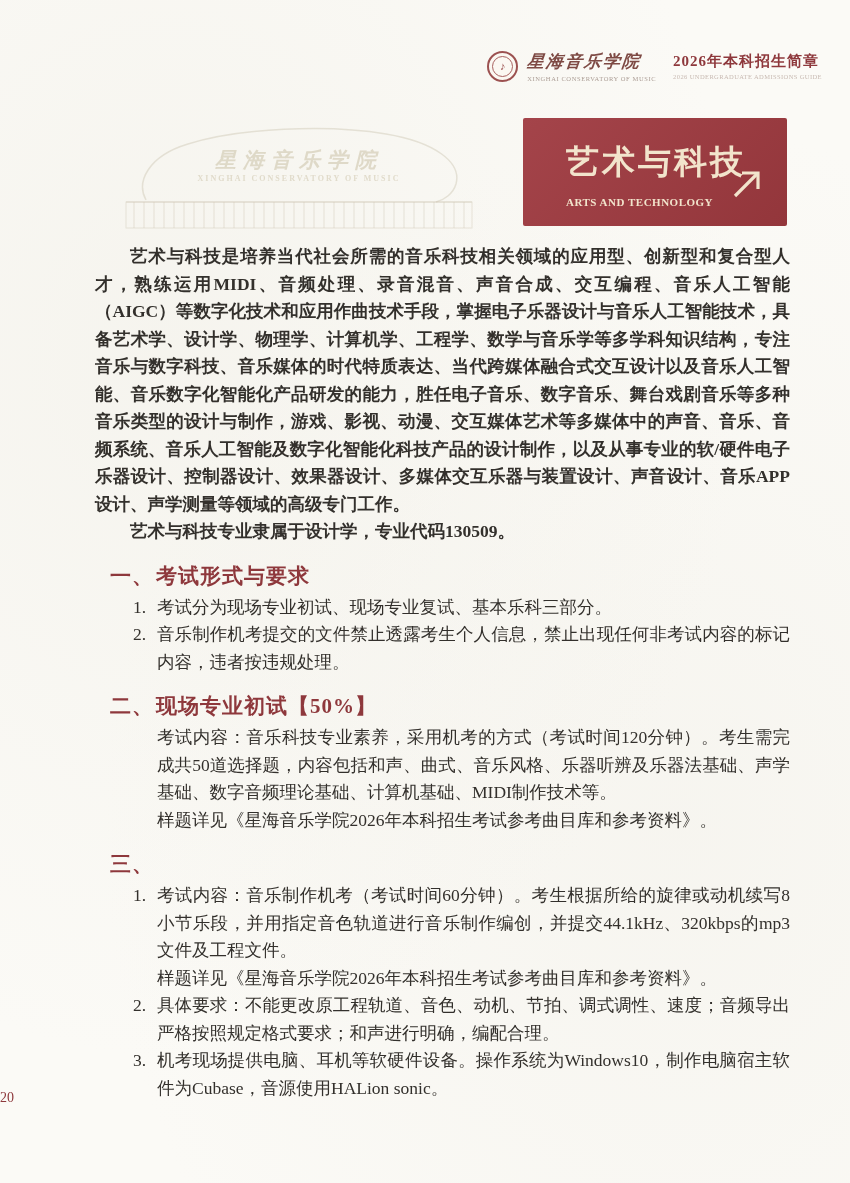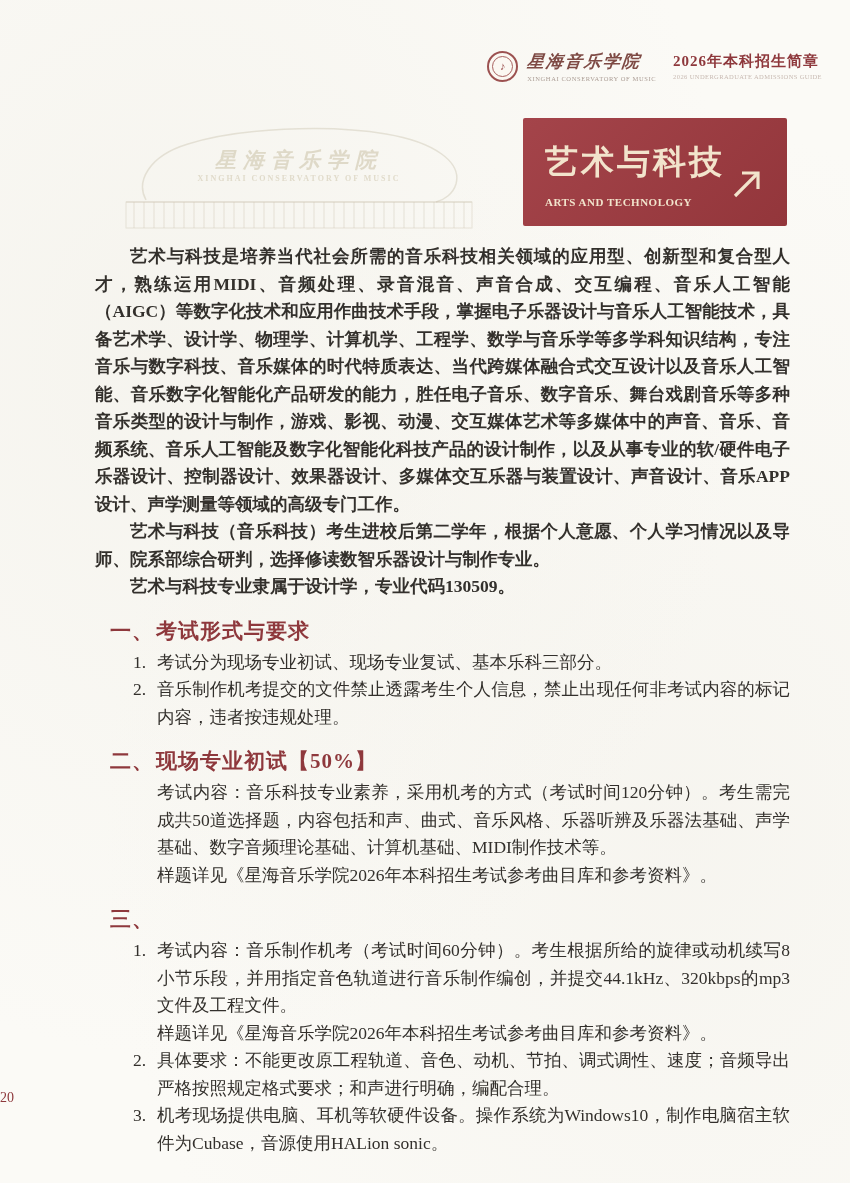--- a/index.html
+++ b/index.html
@@ -56,21 +56,21 @@
     color: rgba(203,193,166,.55); font-style: italic;
   }
   .wm-en {
     position: absolute; top: 52px; left: 0; right: 0; text-align: center;
     font-size: 8px; letter-spacing: 2px; color: rgba(205,196,172,.55); font-weight: bold;
   }
   .banner {
     position: absolute; top: 118px; right: 63px;
     width: 264px; height: 108px; box-sizing: border-box;
     background: linear-gradient(135deg, #a4444a, #93363b);
-    color: #f2e4cc; padding: 22px 0 0 22px; border-radius: 2px;
+    color: #f2e4cc; padding: 22px 0 0 43px; border-radius: 2px;
   }
   .banner-title { font-size: 33px; font-weight: bold; letter-spacing: 3px; }
   .banner-sub { font-size: 11px; font-weight: bold; letter-spacing: .5px; margin-top: 11px; }
   .banner-arrow { position: absolute; right: 22px; bottom: 24px; width: 36px; height: 36px; }
 
   
   main {
     position: absolute; top: 243px; left: 95px; width: 695px;
     font-size: 17.5px; line-height: 27.5px; text-align: justify;
   }
@@ -161,21 +161,20 @@
     <div class="banner-title">艺术与科技</div>
     <div class="banner-sub">ARTS AND TECHNOLOGY</div>
     <svg class="banner-arrow" viewBox="0 0 36 36">
       <line x1="6" y1="30" x2="28" y2="8" stroke="#f2e4cc" stroke-width="3.2"></line>
       <polyline points="13,7 29,7 29,23" fill="none" stroke="#f2e4cc" stroke-width="3.2"></polyline>
     </svg>
   </div>
 
   <main>
     <p class="intro">艺术与科技是培养当代社会所需的音乐科技相关领域的应用型、创新型和复合型人才，熟练运用MIDI、音频处理、录音混音、声音合成、交互编程、音乐人工智能（AIGC）等数字化技术和应用作曲技术手段，掌握电子乐器设计与音乐人工智能技术，具备艺术学、设计学、物理学、计算机学、工程学、数学与音乐学等多学科知识结构，专注音乐与数字科技、音乐媒体的时代特质表达、当代跨媒体融合式交互设计以及音乐人工智能、音乐数字化智能化产品研发的能力，胜任电子音乐、数字音乐、舞台戏剧音乐等多种音乐类型的设计与制作，游戏、影视、动漫、交互媒体艺术等多媒体中的声音、音乐、音频系统、音乐人工智能及数字化智能化科技产品的设计制作，以及从事专业的软/硬件电子乐器设计、控制器设计、效果器设计、多媒体交互乐器与装置设计、声音设计、音乐APP设计、声学测量等领域的高级专门工作。</p>
-    <p class="intro">艺术与科技（音乐科技）考生进校后第二学年，根据个人意愿、个人学习情况以及导师、院系部综合研判，选择修读数智乐器设计与制作专业。</p>
     <p class="intro">艺术与科技专业隶属于设计学，专业代码130509。</p>
 
     <h2>
       <span class="sec-label">一、</span>
       <span>考试形式与要求</span>
     </h2>
     <div class="item">
       <span class="num">1.</span>
       <span class="itext">考试分为现场专业初试、现场专业复试、基本乐科三部分。</span>
     </div>

